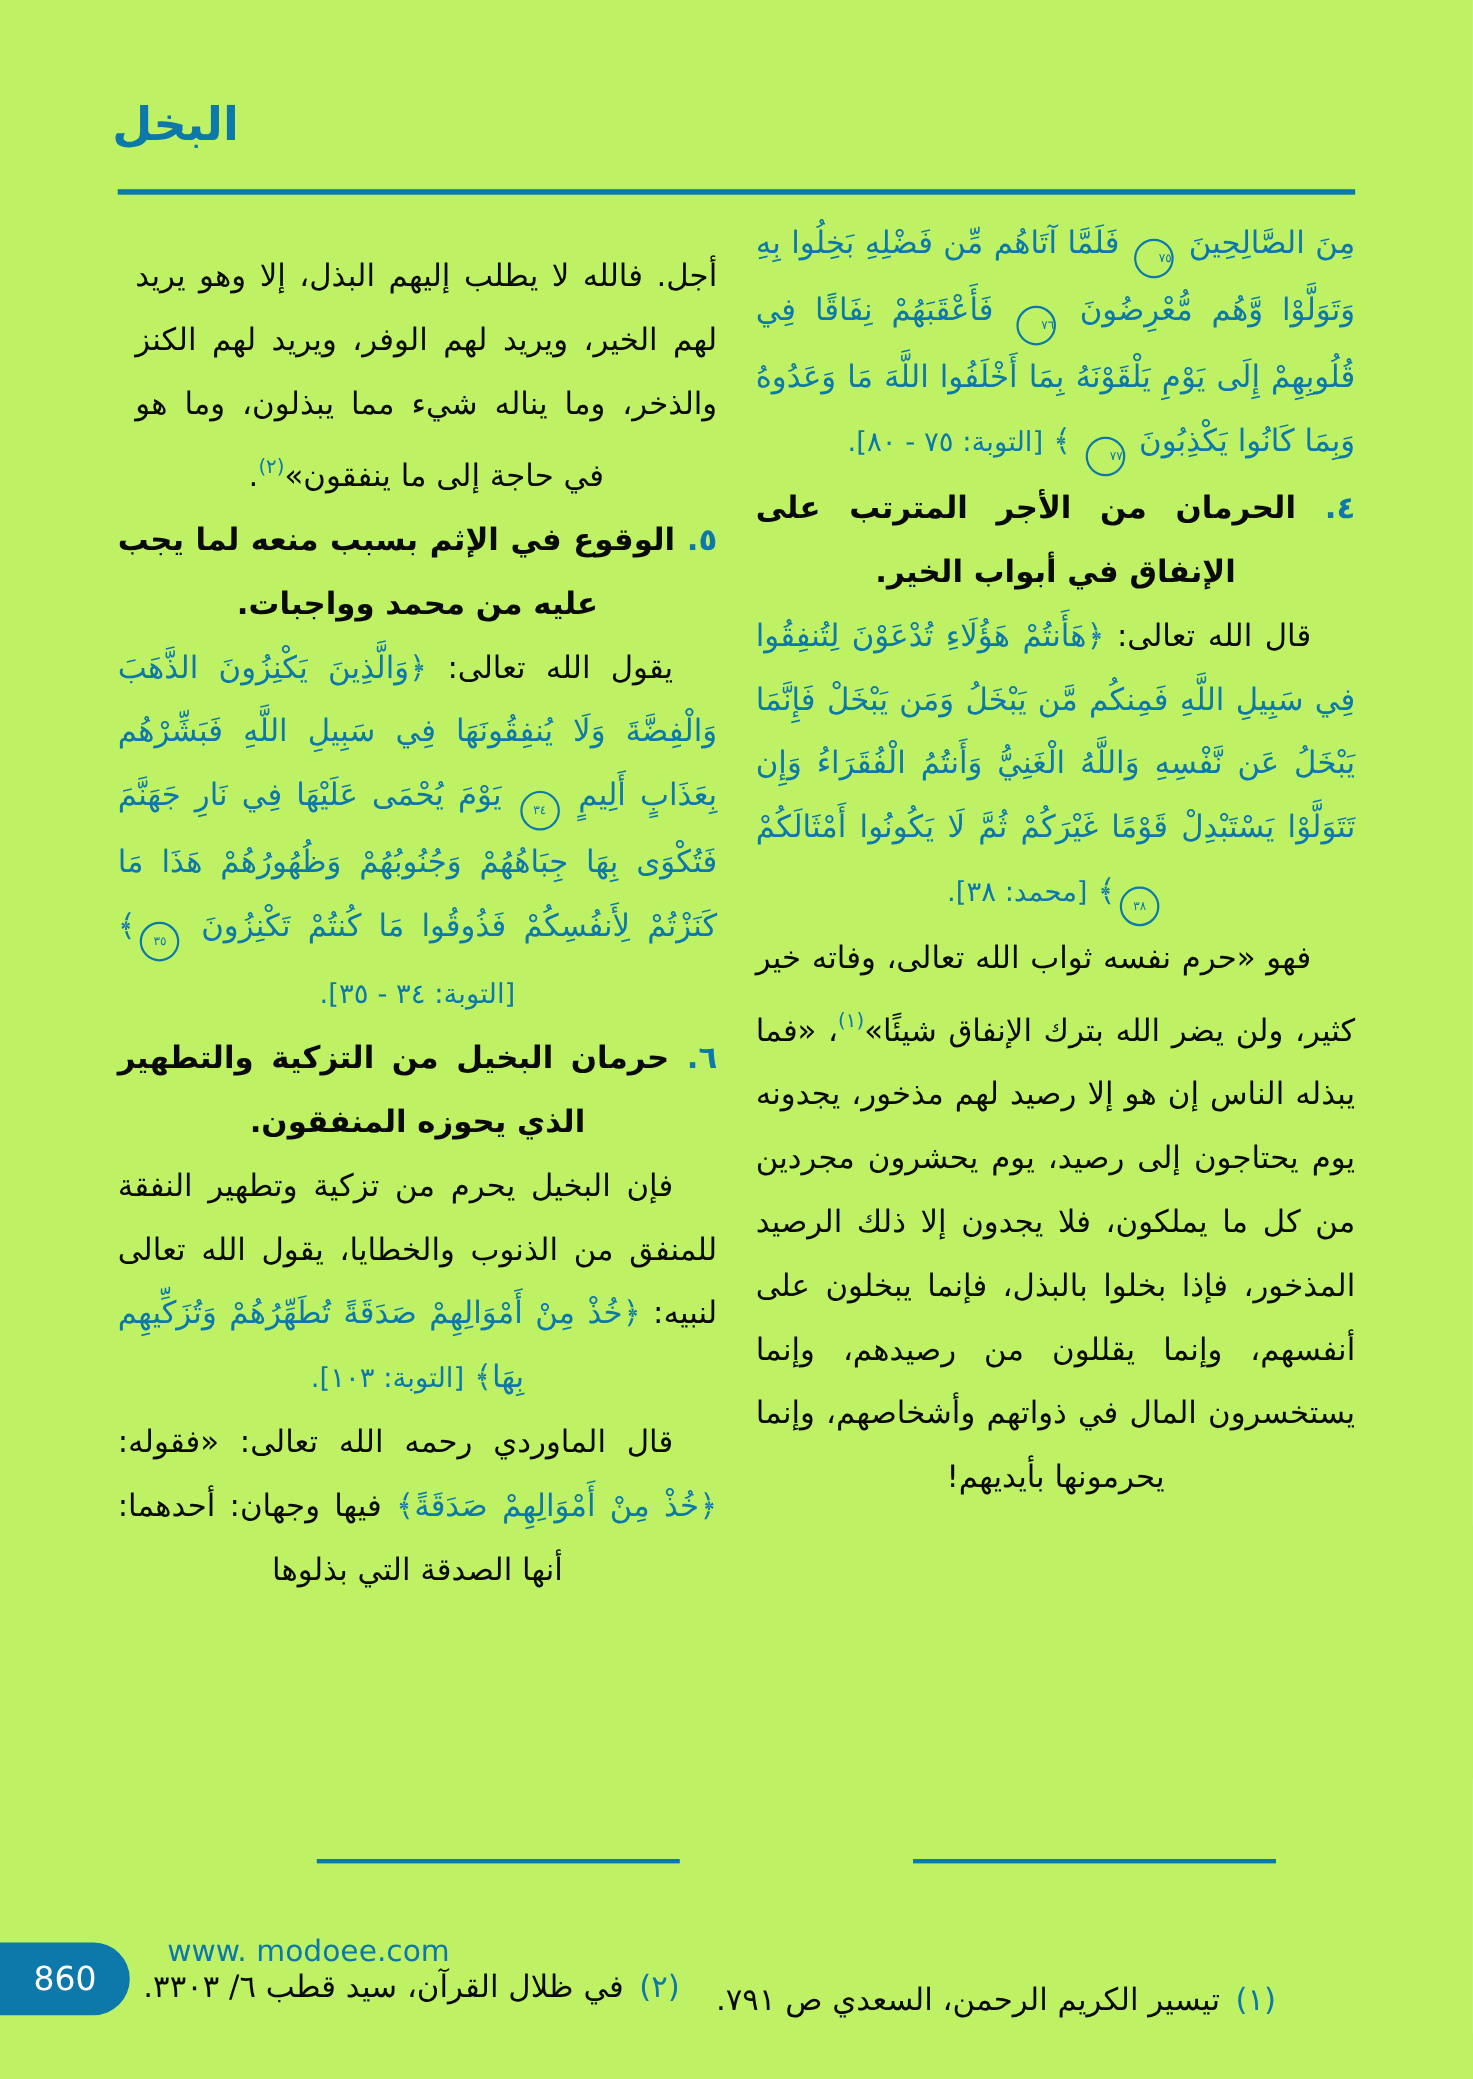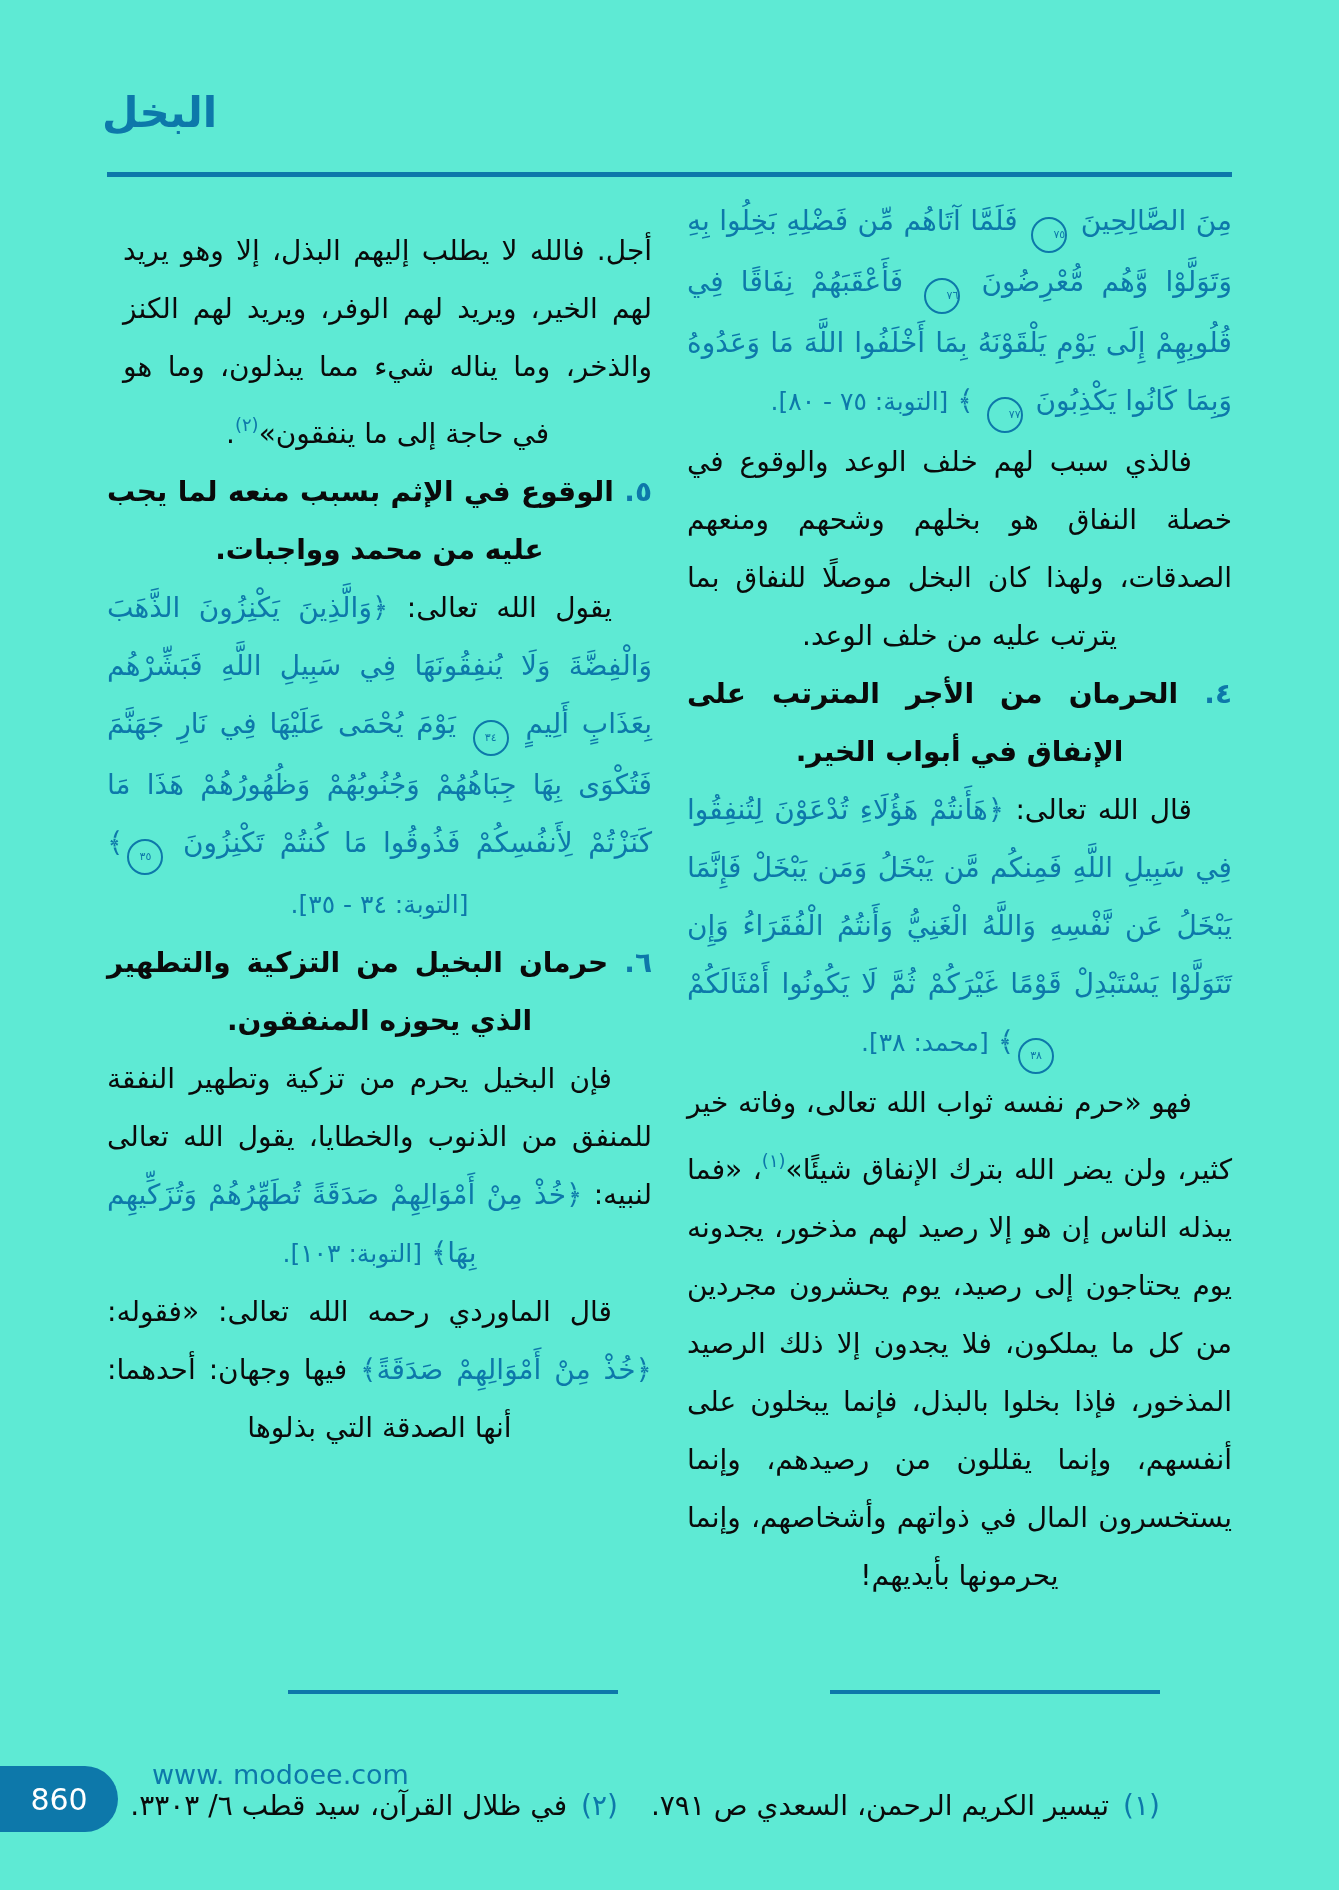--- a/index.html
+++ b/index.html
@@ -1,20 +1,20 @@
 <!DOCTYPE html>
 <html lang="ar" dir="rtl"><head>
 <meta charset="utf-8">
 <style>
   :root{ --accent:#0d78aa; --ink:#0a0a0a; }
   html,body{margin:0;padding:0;background:#ffffff;}
   .page{
     position:relative;
     width:1339px;height:1890px;
-    background:#5eead4;
+    background:#bef264;
     font-family:"DejaVu Sans", sans-serif;
     direction:rtl;
     overflow:hidden;
     color:var(--ink);
   }
   
   .header-title{
     position:absolute;left:102px;top:88px;
     color:var(--accent);
     font-size:42px;font-weight:bold;
@@ -52,21 +52,21 @@
   }
   
   .fn-sep{position:absolute;top:1690px;height:4px;width:330px;background:var(--accent);}
   #fn-sep-right{left:830px;}
   #fn-sep-left{left:288px;}
   .footnote{
     position:absolute;top:1784px;
     font-size:28px;line-height:44px;
     direction:rtl;text-align:right;white-space:nowrap;
   }
-  #footnote-right{right:179px;}
+  #footnote-right{right:179px;margin-top:12px;}
   #footnote-left{right:721px;}
   .footnote .marker{color:var(--accent);margin-left:14px;}
   
   .page-pill{
     position:absolute;left:0;top:1766px;
     width:118px;height:66px;
     background:var(--accent);
     border-radius:0 33px 33px 0;
     display:flex;align-items:center;justify-content:center;
     color:#ffffff;font-size:30px;
@@ -80,21 +80,20 @@
 </head>
 <body>
 
 <div class="page">
 
   <div class="header-title">البخل</div>
   <div class="header-rule"></div>
 
   <div class="col col-right">
       <p class="qblock"><span class="quran">مِنَ الصَّالِحِينَ </span><span class="ayah">٧٥</span><span class="quran"> فَلَمَّا آتَاهُم مِّن فَضْلِهِ بَخِلُوا بِهِ وَتَوَلَّوْا وَّهُم مُّعْرِضُونَ </span><span class="ayah">٧٦</span><span class="quran"> فَأَعْقَبَهُمْ نِفَاقًا فِي قُلُوبِهِمْ إِلَى يَوْمِ يَلْقَوْنَهُ بِمَا أَخْلَفُوا اللَّهَ مَا وَعَدُوهُ وَبِمَا كَانُوا يَكْذِبُونَ </span><span class="ayah">٧٧</span><span class="quran"> ﴾ </span><span class="ref">[التوبة: ٧٥ - ٨٠].</span></p>
-      <p class="para"><span class="txt">فالذي سبب لهم خلف الوعد والوقوع في خصلة النفاق هو بخلهم وشحهم ومنعهم الصدقات، ولهذا كان البخل موصلًا للنفاق بما يترتب عليه من خلف الوعد.</span></p>
       <p class="heading"><span class="hnum">٤. </span><span class="txt">الحرمان من الأجر المترتب على الإنفاق في أبواب الخير.</span></p>
       <p class="para"><span class="txt">قال الله تعالى: </span><span class="quran">﴿هَأَنتُمْ هَؤُلَاءِ تُدْعَوْنَ لِتُنفِقُوا فِي سَبِيلِ اللَّهِ فَمِنكُم مَّن يَبْخَلُ وَمَن يَبْخَلْ فَإِنَّمَا يَبْخَلُ عَن نَّفْسِهِ وَاللَّهُ الْغَنِيُّ وَأَنتُمُ الْفُقَرَاءُ وَإِن تَتَوَلَّوْا يَسْتَبْدِلْ قَوْمًا غَيْرَكُمْ ثُمَّ لَا يَكُونُوا أَمْثَالَكُمْ </span><span class="ayah">٣٨</span><span class="quran">﴾ </span><span class="ref">[محمد: ٣٨].</span></p>
       <p class="para"><span class="txt">فهو «حرم نفسه ثواب الله تعالى، وفاته خير كثير، ولن يضر الله بترك الإنفاق شيئًا»</span><span class="fnref">(١)</span><span class="txt">، «فما يبذله الناس إن هو إلا رصيد لهم مذخور، يجدونه يوم يحتاجون إلى رصيد، يوم يحشرون مجردين من كل ما يملكون، فلا يجدون إلا ذلك الرصيد المذخور، فإذا بخلوا بالبذل، فإنما يبخلون على أنفسهم، وإنما يقللون من رصيدهم، وإنما يستخسرون المال في ذواتهم وأشخاصهم، وإنما يحرمونها بأيديهم!</span></p>
     </div>
   <div class="col col-left">
       <p class="para noindent"><span class="txt">أجل. فالله لا يطلب إليهم البذل، إلا وهو يريد لهم الخير، ويريد لهم الوفر، ويريد لهم الكنز والذخر، وما يناله شيء مما يبذلون، وما هو في حاجة إلى ما ينفقون»</span><span class="fnref">(٢)</span><span class="txt">.</span></p>
       <p class="heading"><span class="hnum">٥. </span><span class="txt">الوقوع في الإثم بسبب منعه لما يجب عليه من محمد وواجبات.</span></p>
       <p class="para"><span class="txt">يقول الله تعالى: </span><span class="quran">﴿وَالَّذِينَ يَكْنِزُونَ الذَّهَبَ وَالْفِضَّةَ وَلَا يُنفِقُونَهَا فِي سَبِيلِ اللَّهِ فَبَشِّرْهُم بِعَذَابٍ أَلِيمٍ </span><span class="ayah">٣٤</span><span class="quran"> يَوْمَ يُحْمَى عَلَيْهَا فِي نَارِ جَهَنَّمَ فَتُكْوَى بِهَا جِبَاهُهُمْ وَجُنُوبُهُمْ وَظُهُورُهُمْ هَذَا مَا كَنَزْتُمْ لِأَنفُسِكُمْ فَذُوقُوا مَا كُنتُمْ تَكْنِزُونَ </span><span class="ayah">٣٥</span><span class="quran">﴾ </span><span class="ref">[التوبة: ٣٤ - ٣٥].</span></p>
       <p class="heading"><span class="hnum">٦. </span><span class="txt">حرمان البخيل من التزكية والتطهير الذي يحوزه المنفقون.</span></p>
       <p class="para"><span class="txt">فإن البخيل يحرم من تزكية وتطهير النفقة للمنفق من الذنوب والخطايا، يقول الله تعالى لنبيه: </span><span class="quran">﴿خُذْ مِنْ أَمْوَالِهِمْ صَدَقَةً تُطَهِّرُهُمْ وَتُزَكِّيهِم بِهَا﴾ </span><span class="ref">[التوبة: ١٠٣].</span></p>

